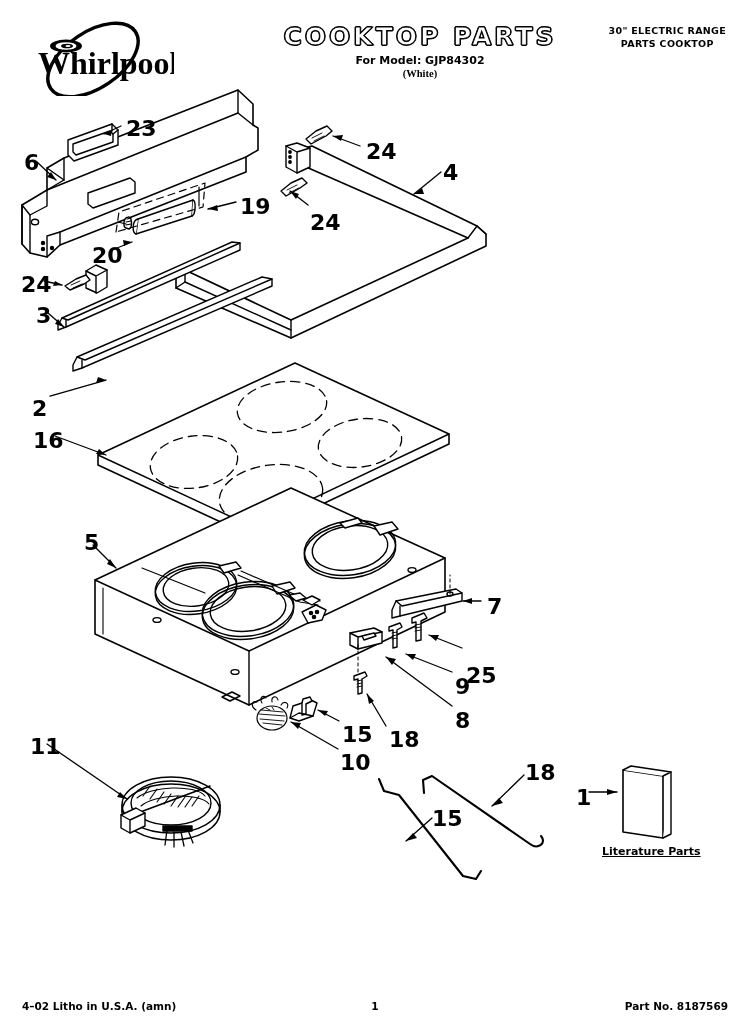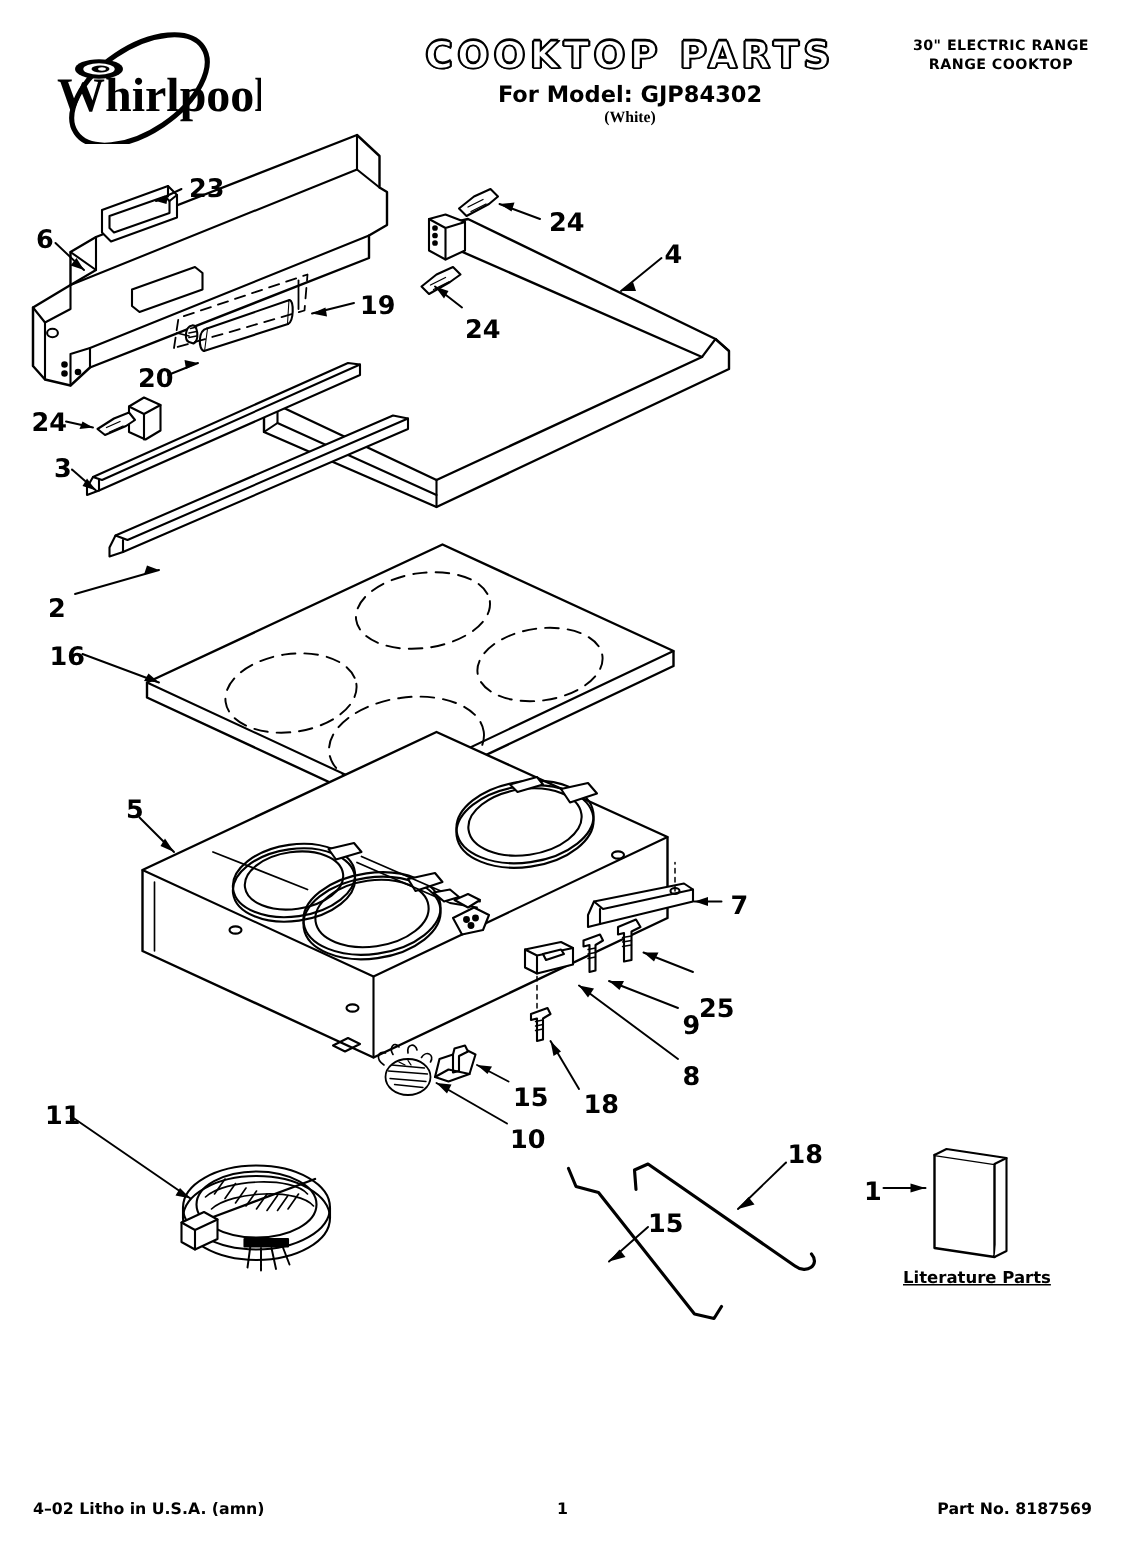--- a/index.html
+++ b/index.html
@@ -42,21 +42,21 @@
     letter-spacing: 3px;
     color: #ffffff;
     -webkit-text-stroke: 1px #000;
     text-shadow:
       -1px 0 #000, 1px 0 #000, 0 -1px #000, 0 1px #000;
     white-space: nowrap;
     margin-left: -100px;
   }
   .doc-model {
     font-family: "DejaVu Sans", sans-serif;
-    font-size: 15px;
+    font-size: 11px;
     font-weight: bold;
     margin-top: 3px;
     margin-left: -100px;
     white-space: nowrap;
   }
   .doc-finish {
     font-family: Liberation Serif, serif;
     font-size: 10.5px;
     font-weight: bold;
     margin-top: 1px;
@@ -106,21 +106,21 @@
   #diagram {
     position: absolute;
     left: 0;
     top: 0;
     width: 750px;
     height: 1036px;
   }
   .callout {
     position: absolute;
     font-family: "DejaVu Sans", sans-serif;
-    font-size: 17px;
+    font-size: 22px;
     font-weight: bold;
     color: #000;
     line-height: 1;
     white-space: nowrap;
   }
   .lit-label {
     position: absolute;
     font-family: "DejaVu Sans", sans-serif;
     font-size: 11px;
     font-weight: bold;
@@ -149,21 +149,21 @@
   </div>
 
   <div class="brand-title">
     <div class="doc-title">COOKTOP PARTS</div>
     <div class="doc-model">For Model: GJP84302</div>
     <div class="doc-finish">(White)</div>
   </div>
 
   <div class="header-right">
     <div>30" ELECTRIC RANGE</div>
-    <div>RANGE COOKTOP</div>
+    <div>PARTS COOKTOP</div>
   </div>
 
   <svg id="diagram" viewBox="0 0 750 1036">
     <g fill="none" stroke="#000" stroke-width="1.4" stroke-linejoin="round" stroke-linecap="round">
 
       <g>
         <path d="M22,205 L47,190 L47,168 L64,158 L238,90 L253,104 L253,125 L258,128
                  L258,150 L246,157 L246,172 L60,245 L47,257 L30,253 L22,244 Z" fill="#fff" stroke="#000" stroke-width="1.6"></path>
         <path d="M47,190 L238,113 L253,125"></path>
         <path d="M238,90 L238,113"></path>

